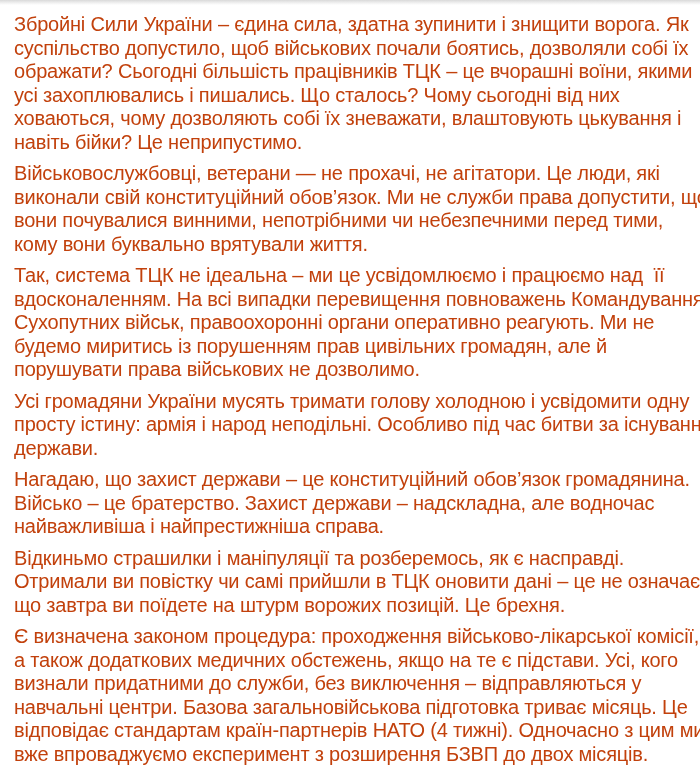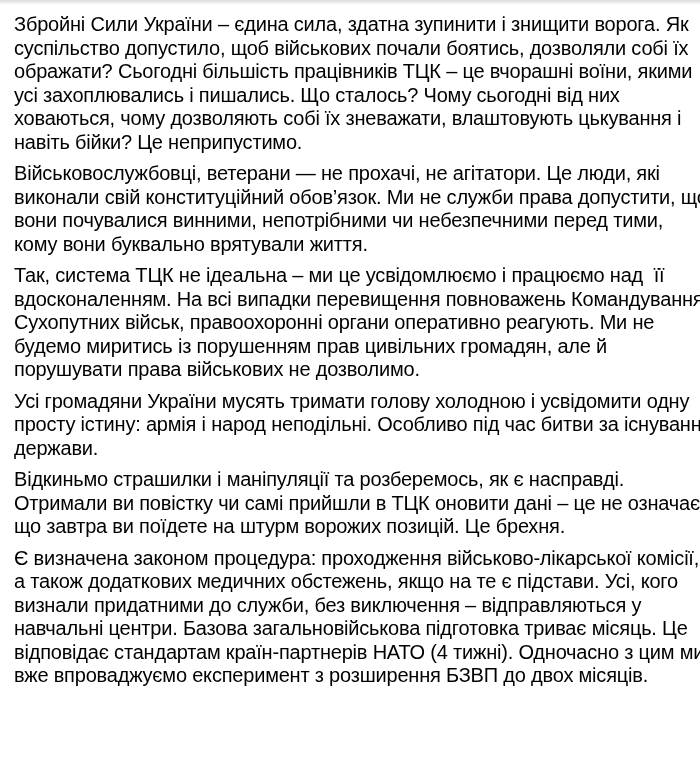--- a/index.html
+++ b/index.html
@@ -18,21 +18,21 @@
     background: linear-gradient(to bottom, #d9d9d9 0%, #ececec 45%, #ffffff 100%);
   }
   .post {
     padding: 8px 4px 0 14px;
   }
   .post p {
     margin: 0 0 8px 0;
     font-size: 20px;
     line-height: 23.5px;
     font-weight: 400;
-    color: #000000;
+    color: #c2410c;
     letter-spacing: -0.2px;
     white-space: pre; 
   }
 </style>
 </head>
 <body>
 
 <div class="top-divider"></div>
 
 <div class="post">
@@ -47,20 +47,23 @@
 вони почувалися винними, непотрібними чи небезпечними перед тими,
 кому вони буквально врятували життя.</p>
   <p>Так, система ТЦК не ідеальна – ми це усвідомлюємо і працюємо над  її
 вдосконаленням. На всі випадки перевищення повноважень Командування
 Сухопутних військ, правоохоронні органи оперативно реагують. Ми не
 будемо миритись із порушенням прав цивільних громадян, але й
 порушувати права військових не дозволимо.</p>
   <p>Усі громадяни України мусять тримати голову холодною і усвідомити одну
 просту істину: армія і народ неподільні. Особливо під час битви за існування
 держави.</p>
+  <p>Нагадаю, що захист держави – це конституційний обов’язок громадянина.
+Військо – це братерство. Захист держави – надскладна, але водночас
+найважливіша і найпрестижніша справа.</p>
   <p>Відкиньмо страшилки і маніпуляції та розберемось, як є насправді.
 Отримали ви повістку чи самі прийшли в ТЦК оновити дані – це не означає,
 що завтра ви поїдете на штурм ворожих позицій. Це брехня.</p>
   <p>Є визначена законом процедура: проходження військово-лікарської комісії,
 а також додаткових медичних обстежень, якщо на те є підстави. Усі, кого
 визнали придатними до служби, без виключення – відправляються у
 навчальні центри. Базова загальновійськова підготовка триває місяць. Це
 відповідає стандартам країн-партнерів НАТО (4 тижні). Одночасно з цим ми
 вже впроваджуємо експеримент з розширення БЗВП до двох місяців.</p>
 </div>

